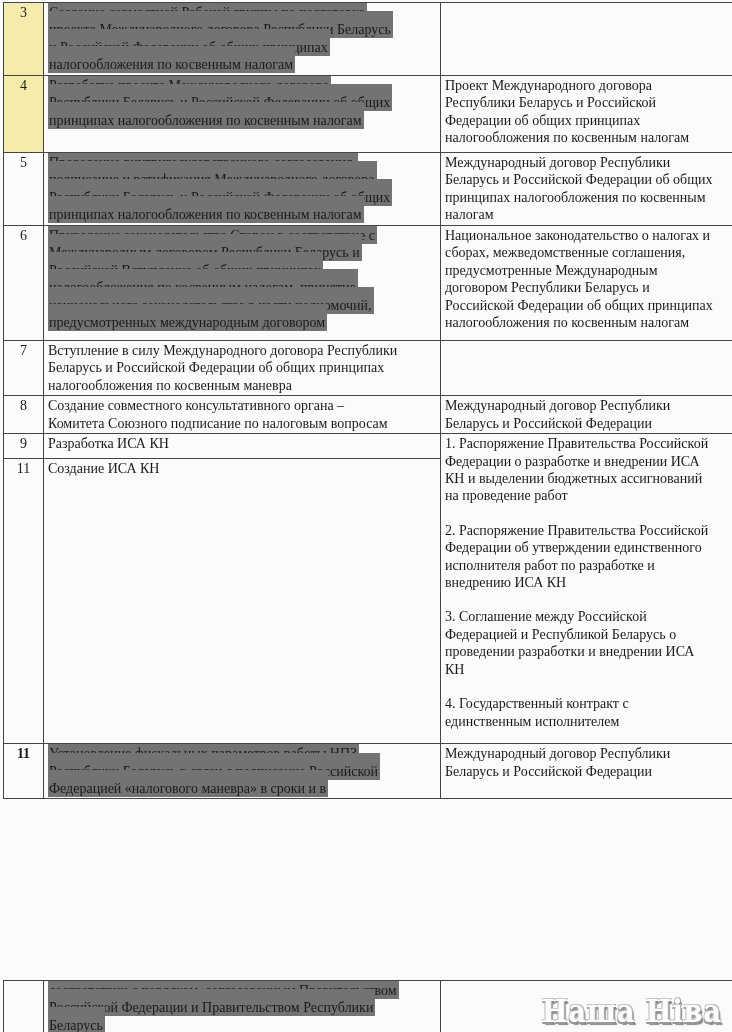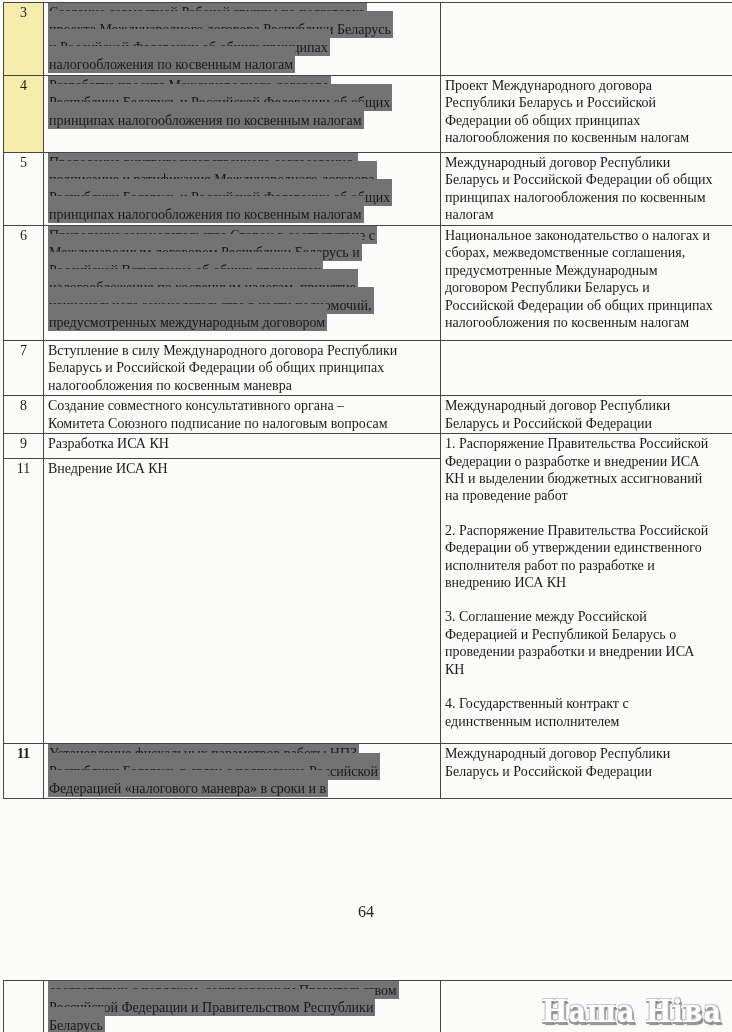--- a/index.html
+++ b/index.html
@@ -152,34 +152,33 @@
             <p class="res-item">3. Соглашение между Российской
 Федерацией и Республикой Беларусь о
 проведении разработки и внедрении ИСА
 КН</p>
             <p class="res-item">4. Государственный контракт с
 единственным исполнителем</p>
           </td>
         </tr>
         <tr>
           <td class="col-num" style="height: 282px;">11</td>
-          <td class="col-act"><span class="cellText">Внедрение ИСА КН</span></td>
+          <td class="col-act"><span class="cellText">Создание ИСА КН</span></td>
         </tr>
         <tr>
           <td class="col-num" style="height: 52px; font-weight: bold;">11</td>
           <td class="col-act"><span class="cellText hl">Установление фискальных параметров работы НПЗ
 Республики Беларусь в связи с подписание Российской
 Федерацией «налогового маневра» в сроки и в</span></td>
           <td class="col-res"><span class="cellText">Международный договор Республики
 Беларусь и Российской Федерации</span></td>
         </tr>
       </tbody>
   </table>
 
-  <div class="page-number">64</div>
 
   <table class="doc-table cont-table">
     <tbody>
       <tr>
         <td class="col-num" style="height:60px;"></td>
         <td class="col-act"><span class="cellText hl">соответствии с порядком, согласованным Правительством
 Российской Федерации и Правительством Республики
 Беларусь</span></td>
         <td class="col-res"></td>
       </tr>

